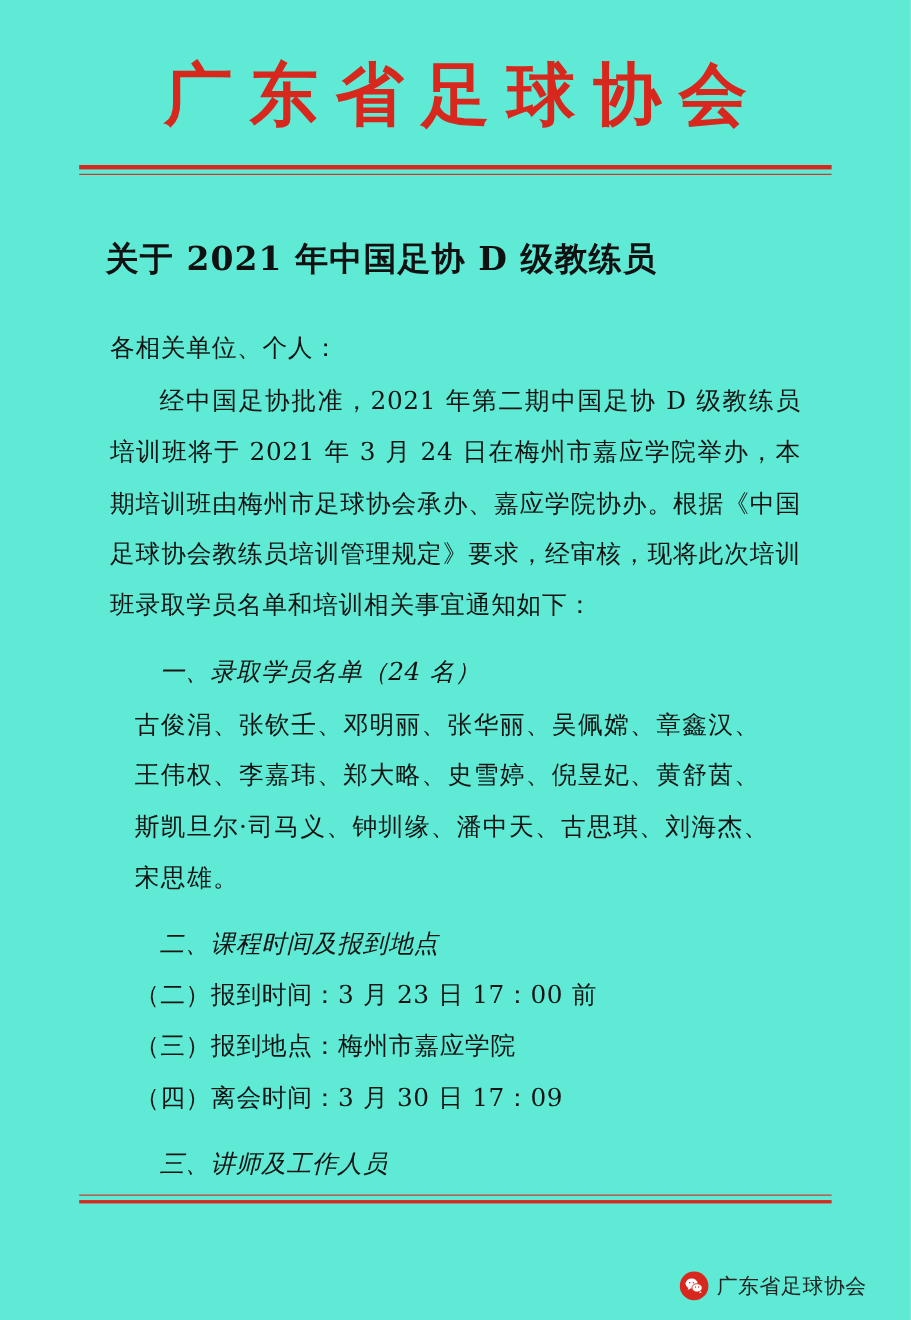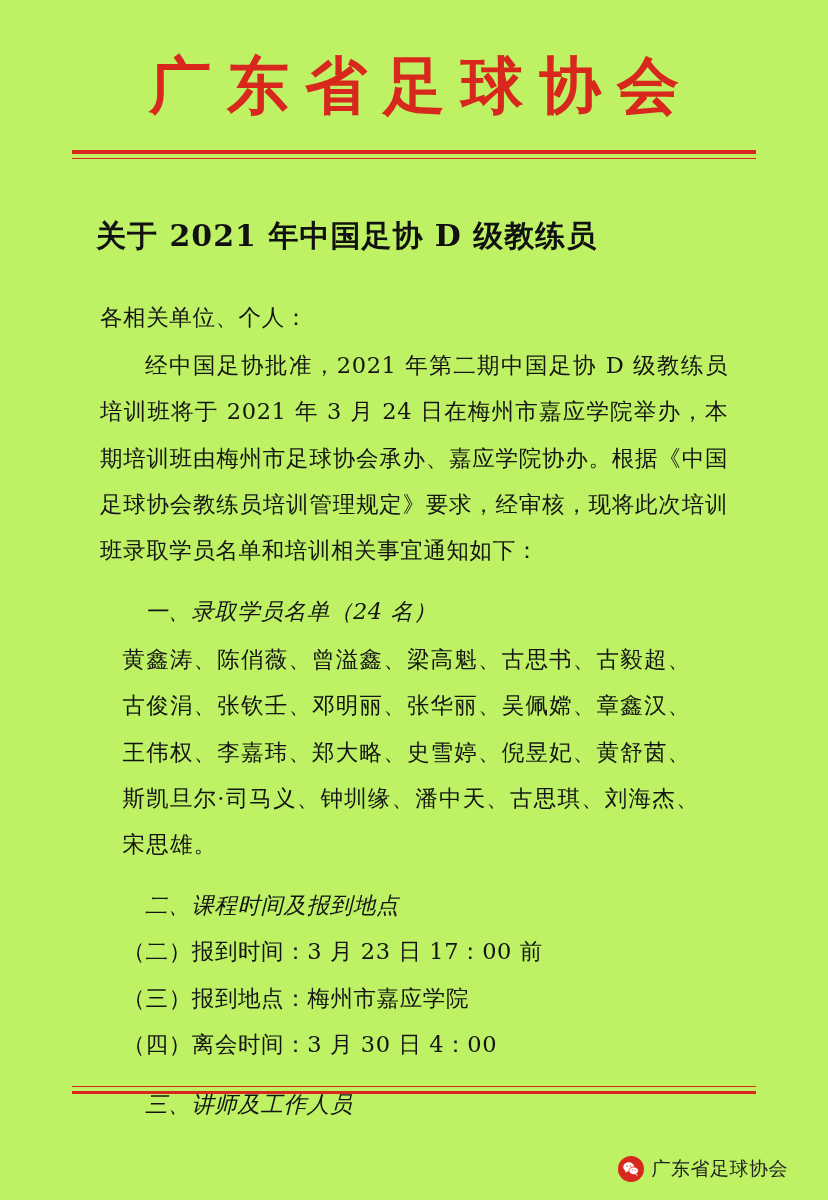--- a/index.html
+++ b/index.html
@@ -12,21 +12,21 @@
     height: 1200px;
     position: relative;
     font-family: "DejaVu Serif", "Liberation Serif", serif;
     color: #1a1a1a;
     overflow: hidden;
   }
 
   .page {
     position: absolute;
     inset: 0;
-    background: #bef264;
+    background: #5eead4;
     padding: 0;
   }
 
   
   .masthead {
     padding-top: 52px;
     text-align: center;
   }
   .masthead-title {
     color: #d8271c;
@@ -159,33 +159,32 @@
 
   <div class="body-wrap">
 
     <div class="salutation">各相关单位、个人：</div>
 
     <div class="para indent">经中国足协批准，2021 年第二期中国足协 D 级教练员培训班将于 2021 年 3 月 24 日在梅州市嘉应学院举办，本期培训班由梅州市足球协会承办、嘉应学院协办。根据《中国足球协会教练员培训管理规定》要求，经审核，现将此次培训班录取学员名单和培训相关事宜通知如下：</div>
 
     <div class="section-head">一、录取学员名单（24 名）</div>
 
     <div class="name-block">
-      <div class="para name-line item-line">黄鑫涛、陈俏薇、曾溢鑫、梁高魁、古思书、古毅超、</div>
       <div class="para name-line item-line">古俊涓、张钦壬、邓明丽、张华丽、吴佩嫦、章鑫汉、</div>
       <div class="para name-line item-line">王伟权、李嘉玮、郑大略、史雪婷、倪昱妃、黄舒茵、</div>
       <div class="para name-line item-line">斯凯旦尔·司马义、钟圳缘、潘中天、古思琪、刘海杰、</div>
       <div class="para name-line item-line">宋思雄。</div>
     </div>
 
     <div class="section-head">二、课程时间及报到地点</div>
 
     <div>
       <div class="para item-line">（二）报到时间：3 月 23 日 17：00 前</div>
       <div class="para item-line">（三）报到地点：梅州市嘉应学院</div>
-      <div class="para item-line">（四）离会时间：3 月 30 日 4：00</div>
+      <div class="para item-line">（四）离会时间：3 月 30 日 17：09</div>
     </div>
 
     <div class="section-head">三、讲师及工作人员</div>
 
   </div>
 
   <div class="bottom-rule-wrap">
     <div class="bottom-rule-thin"></div>
     <div class="bottom-rule-thick"></div>
   </div>

